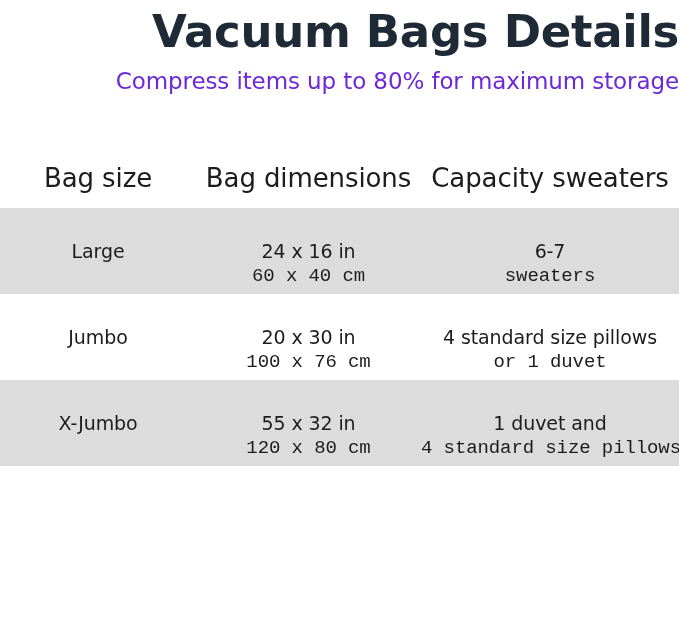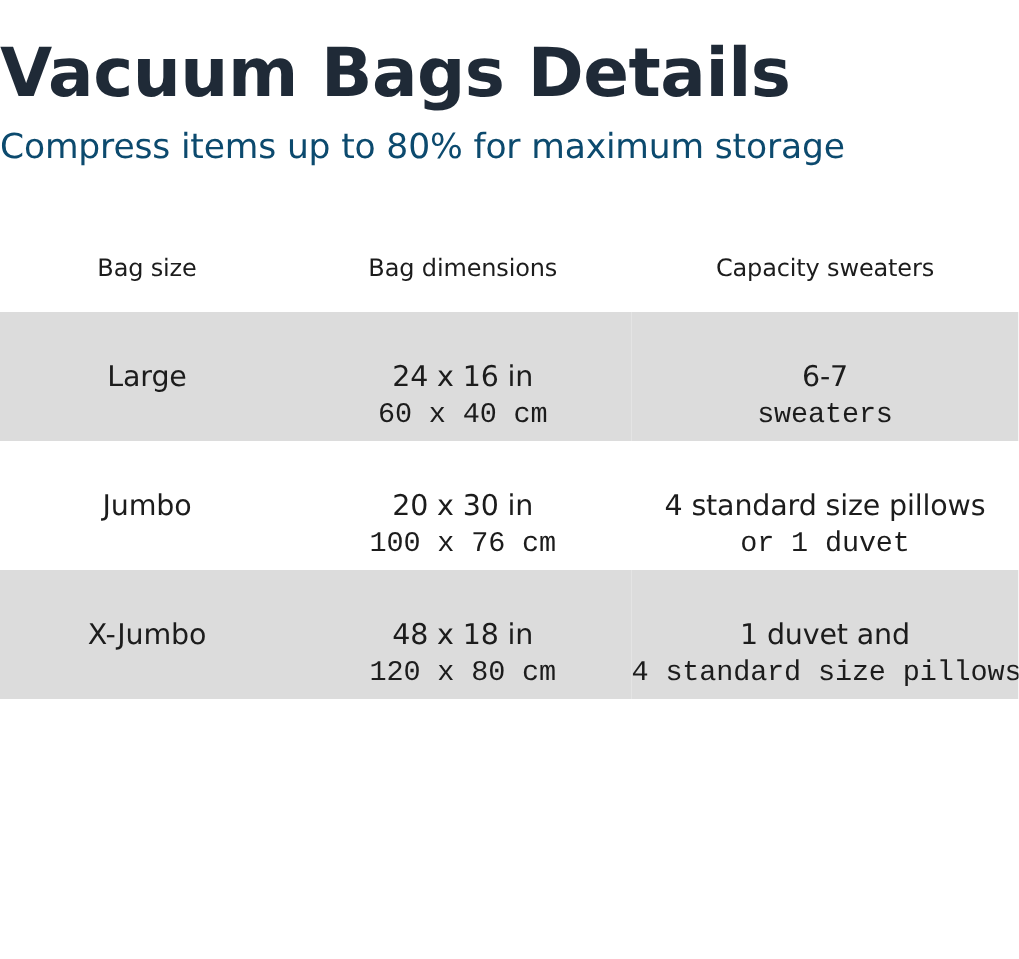--- a/index.html
+++ b/index.html
@@ -17,58 +17,58 @@
   .page {
     position: relative;
     width: 679px;
     height: 639px;
     box-sizing: border-box;
     background: #ffffff;
   }
 
   
   .header {
-    padding-top: 20px;
-    text-align: left;
+    padding-top: 3px;
+    text-align: right;
   }
   .page-title {
     margin: 0;
     font-size: 45px;
     line-height: 58px;
     font-weight: 700;
     color: #1f2a37;
     letter-spacing: -0.3px;
     font-family: "DejaVu Sans", "Liberation Sans", sans-serif;
   }
   .page-subtitle {
     margin: 5px 0 0 0;
     font-size: 23px;
     line-height: 30px;
     font-weight: 400;
-    color: #0c4a6e;
+    color: #6d28d9;
     letter-spacing: -0.1px;
   }
 
   
   .spec-table {
     position: absolute;
     top: 148px;
     left: 0;
     width: 679px;
     border-collapse: collapse;
     table-layout: fixed;
   }
   .spec-table col.c-size { width: 196px; }
   .spec-table col.c-dims { width: 225px; }
   .spec-table col.c-cap  { width: 258px; }
 
   .spec-table thead th {
     height: 60px;
     padding: 0;
-    font-size: 16px;
+    font-size: 26px;
     font-weight: 400;
     color: #1c1c1c;
     text-align: center;
     vertical-align: middle;
     background: #ffffff;
     letter-spacing: -0.1px;
   }
 
   .spec-table tbody td {
     height: 86px;
@@ -142,21 +142,21 @@
         </td>
         <td class="cap-cell">
           <span class="cell-line">4 standard size pillows</span>
           <span class="cell-line">or 1 duvet</span>
         </td>
       </tr>
 
       <tr class="shaded">
         <td>X-Jumbo</td>
         <td class="dims-cell">
-          <span class="cell-line">48 x 18 in</span>
+          <span class="cell-line">55 x 32 in</span>
           <span class="cell-line">120 x 80 cm</span>
         </td>
         <td class="cap-cell">
           <span class="cell-line">1 duvet and</span>
           <span class="cell-line">4 standard size pillows</span>
         </td>
       </tr>
 
     </tbody>
   </table>

